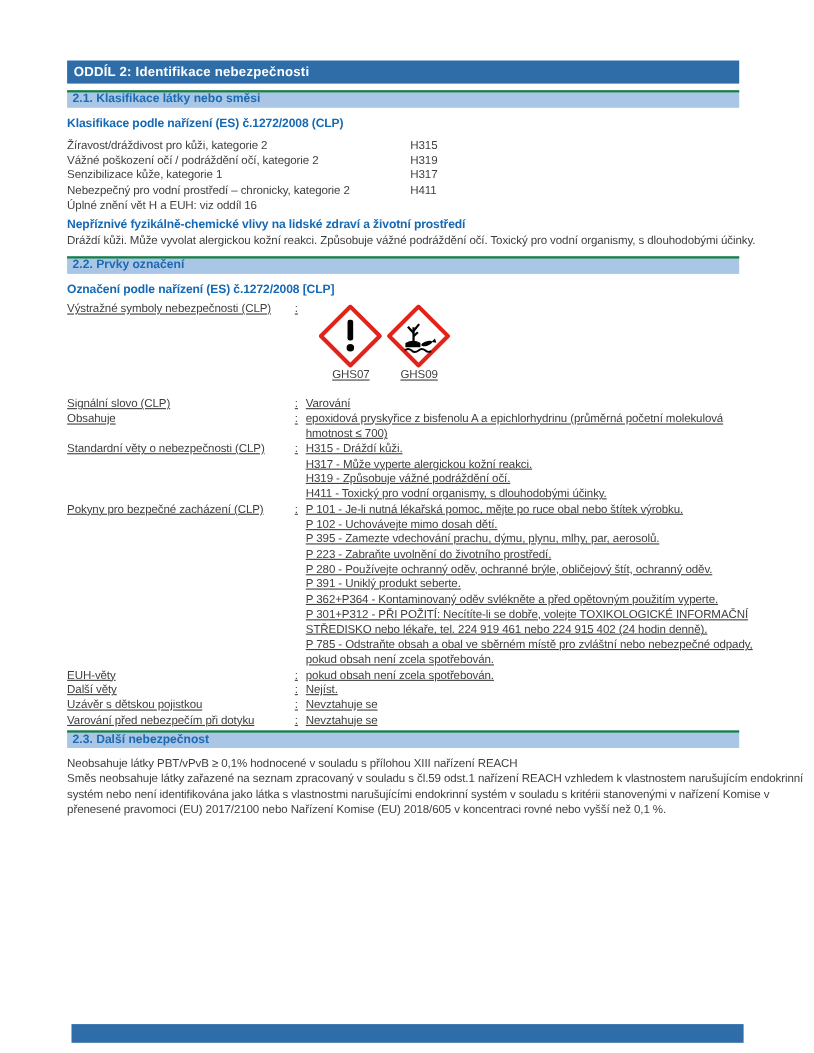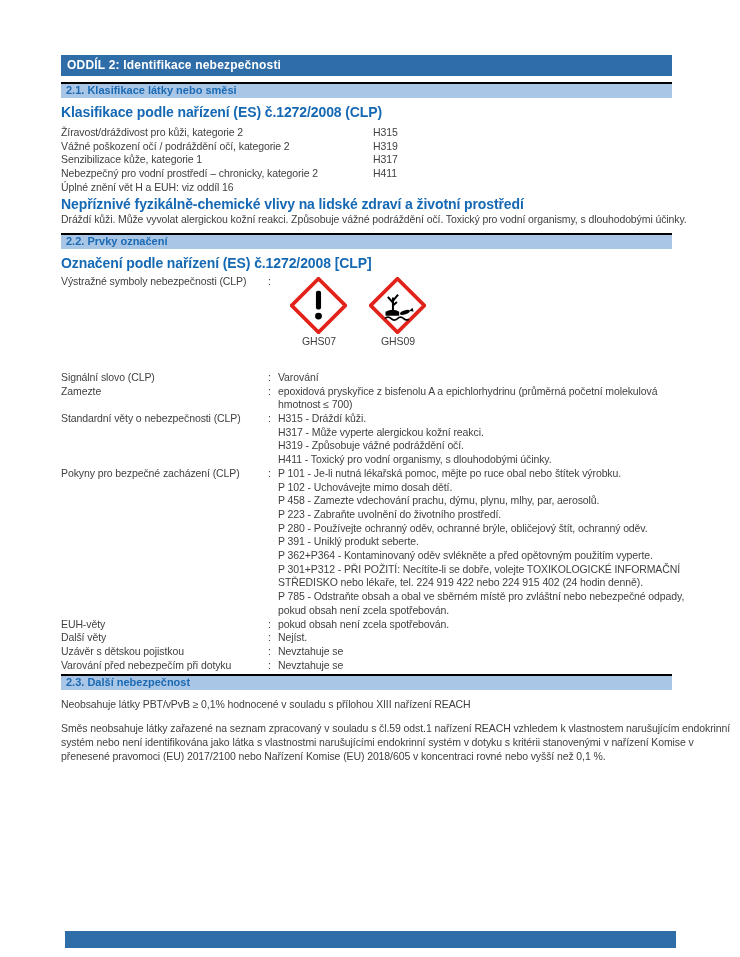--- a/index.html
+++ b/index.html
@@ -6,33 +6,33 @@
   .page{
     position:relative;width:740px;height:957px;background:#ffffff;overflow:hidden;
     font-family:"Liberation Sans",sans-serif;color:#3f3f3f;
   }
   .content{position:absolute;left:61px;top:55px;width:611px;}
   .h-main{
     height:21px;line-height:21px;background:#2f6da8;color:#ffffff;
     font-size:12px;font-weight:bold;padding-left:6px;box-sizing:border-box;letter-spacing:.2px;
   }
   .h-sub{
-    height:16px;line-height:13px;background:#a9c6e6;border-top:2px solid #000000;
+    height:16px;line-height:13px;background:#a9c6e6;border-top:2px solid #15803d;
     box-sizing:border-box;color:#1b6ab3;font-size:11px;font-weight:bold;padding-left:5px;
   }
-  .h-blue{color:#1569b4;font-size:14px;font-weight:bold;line-height:13px;letter-spacing:-.1px;}
+  .h-blue{color:#1569b4;font-size:11px;font-weight:bold;line-height:13px;letter-spacing:-.1px;}
   .body,.line,.lab,.col,.crow,.pname{font-size:10.5px;line-height:13.7px;letter-spacing:-.1px;}
   .crow{display:grid;grid-template-columns:312px 1fr;}
-  .lrow{display:grid;grid-template-columns:207px 10px 1fr;align-items:start;}
+  .lrow{display:grid;grid-template-columns:207px 10px 1fr;align-items:start;text-decoration:underline;}
   .lab{line-height:13.7px;}
   .col{line-height:13.7px;}
   .nw{white-space:nowrap;}
-  .mt2{margin-top:2px}.mt3{margin-top:3px}.mt4{margin-top:22px}.mt5{margin-top:5px}
-  .mt6{margin-top:6px}.mt7{margin-top:7px}.mt8{margin-top:8px}.mt17{margin-top:10px}
-  .picto-wrap{display:flex;gap:21px;margin-left:12px;padding-top:2px;}
+  .mt2{margin-top:2px}.mt3{margin-top:3px}.mt4{margin-top:12px}.mt5{margin-top:5px}
+  .mt6{margin-top:6px}.mt7{margin-top:7px}.mt8{margin-top:8px}.mt17{margin-top:0}
+  .picto-wrap{display:flex;gap:4px;margin-left:12px;padding-top:2px;}
   .pfig{width:58px;}
   .pfig svg{display:block;width:57px;height:57px;}
   .pname{text-align:center;margin-top:1px;color:#3f3f3f;}
   .footer-bar{position:absolute;left:65px;top:931px;width:611px;height:17px;background:#2f6da8;}
 </style>
 </head>
 <body>
 
 <div class="page">
   <div class="content">
@@ -109,21 +109,21 @@
 
     <div class="lrow mt4">
       <span class="lab nw">Signální slovo (CLP)</span>
       <span class="col">:</span>
       <div>
         <div class="line nw">Varování</div>
       </div>
     </div>
 
     <div class="lrow">
-      <span class="lab nw">Zamezte</span>
+      <span class="lab nw">Obsahuje</span>
       <span class="col">:</span>
       <div>
         <div class="line nw">epoxidová pryskyřice z bisfenolu A a epichlorhydrinu (průměrná početní molekulová</div>
         <div class="line nw">hmotnost ≤ 700)</div>
       </div>
     </div>
 
     <div class="lrow">
       <span class="lab nw">Standardní věty o nebezpečnosti (CLP)</span>
       <span class="col">:</span>
@@ -134,27 +134,27 @@
         <div class="line nw">H411 - Toxický pro vodní organismy, s dlouhodobými účinky.</div>
       </div>
     </div>
 
     <div class="lrow">
       <span class="lab nw">Pokyny pro bezpečné zacházení (CLP)</span>
       <span class="col">:</span>
       <div>
         <div class="line nw">P 101 - Je-li nutná lékařská pomoc, mějte po ruce obal nebo štítek výrobku.</div>
         <div class="line nw">P 102 - Uchovávejte mimo dosah dětí.</div>
-        <div class="line nw">P 458 - Zamezte vdechování prachu, dýmu, plynu, mlhy, par, aerosolů.</div>
+        <div class="line nw">P 395 - Zamezte vdechování prachu, dýmu, plynu, mlhy, par, aerosolů.</div>
         <div class="line nw">P 223 - Zabraňte uvolnění do životního prostředí.</div>
         <div class="line nw">P 280 - Používejte ochranný oděv, ochranné brýle, obličejový štít, ochranný oděv.</div>
         <div class="line nw">P 391 - Uniklý produkt seberte.</div>
         <div class="line nw">P 362+P364 - Kontaminovaný oděv svlékněte a před opětovným použitím vyperte.</div>
         <div class="line nw">P 301+P312 - PŘI POŽITÍ: Necítíte-li se dobře, volejte TOXIKOLOGICKÉ INFORMAČNÍ</div>
-        <div class="line nw">STŘEDISKO nebo lékaře, tel. 224 919 422 nebo 224 915 402 (24 hodin denně).</div>
+        <div class="line nw">STŘEDISKO nebo lékaře, tel. 224 919 461 nebo 224 915 402 (24 hodin denně).</div>
         <div class="line nw">P 785 - Odstraňte obsah a obal ve sběrném místě pro zvláštní nebo nebezpečné odpady,</div>
         <div class="line nw">pokud obsah není zcela spotřebován.</div>
       </div>
     </div>
 
     <div class="lrow">
       <span class="lab nw">EUH-věty</span>
       <span class="col">:</span>
       <div>
         <div class="line nw">pokud obsah není zcela spotřebován.</div>
@@ -184,20 +184,20 @@
         <div class="line nw">Nevztahuje se</div>
       </div>
     </div>
 
     <div class="h-sub mt2">2.3. Další nebezpečnost</div>
 
     <div class="body mt8 nw">Neobsahuje látky PBT/vPvB ≥ 0,1% hodnocené v souladu s přílohou XIII nařízení REACH</div>
 
     <div class="mt17">
       <div class="body nw">Směs neobsahuje látky zařazené na seznam zpracovaný v souladu s čl.59 odst.1 nařízení REACH vzhledem k vlastnostem narušujícím endokrinní</div>
-      <div class="body nw">systém nebo není identifikována jako látka s vlastnostmi narušujícími endokrinní systém v dotyku s kritérii stanovenými v nařízení Komise v</div>
+      <div class="body nw">systém nebo není identifikována jako látka s vlastnostmi narušujícími endokrinní systém v souladu s kritérii stanovenými v nařízení Komise v</div>
       <div class="body nw">přenesené pravomoci (EU) 2017/2100 nebo Nařízení Komise (EU) 2018/605 v koncentraci rovné nebo vyšší než 0,1 %.</div>
     </div>
 
   </div>
 
   <div class="footer-bar"></div>
 </div>
 
 </body></html>

